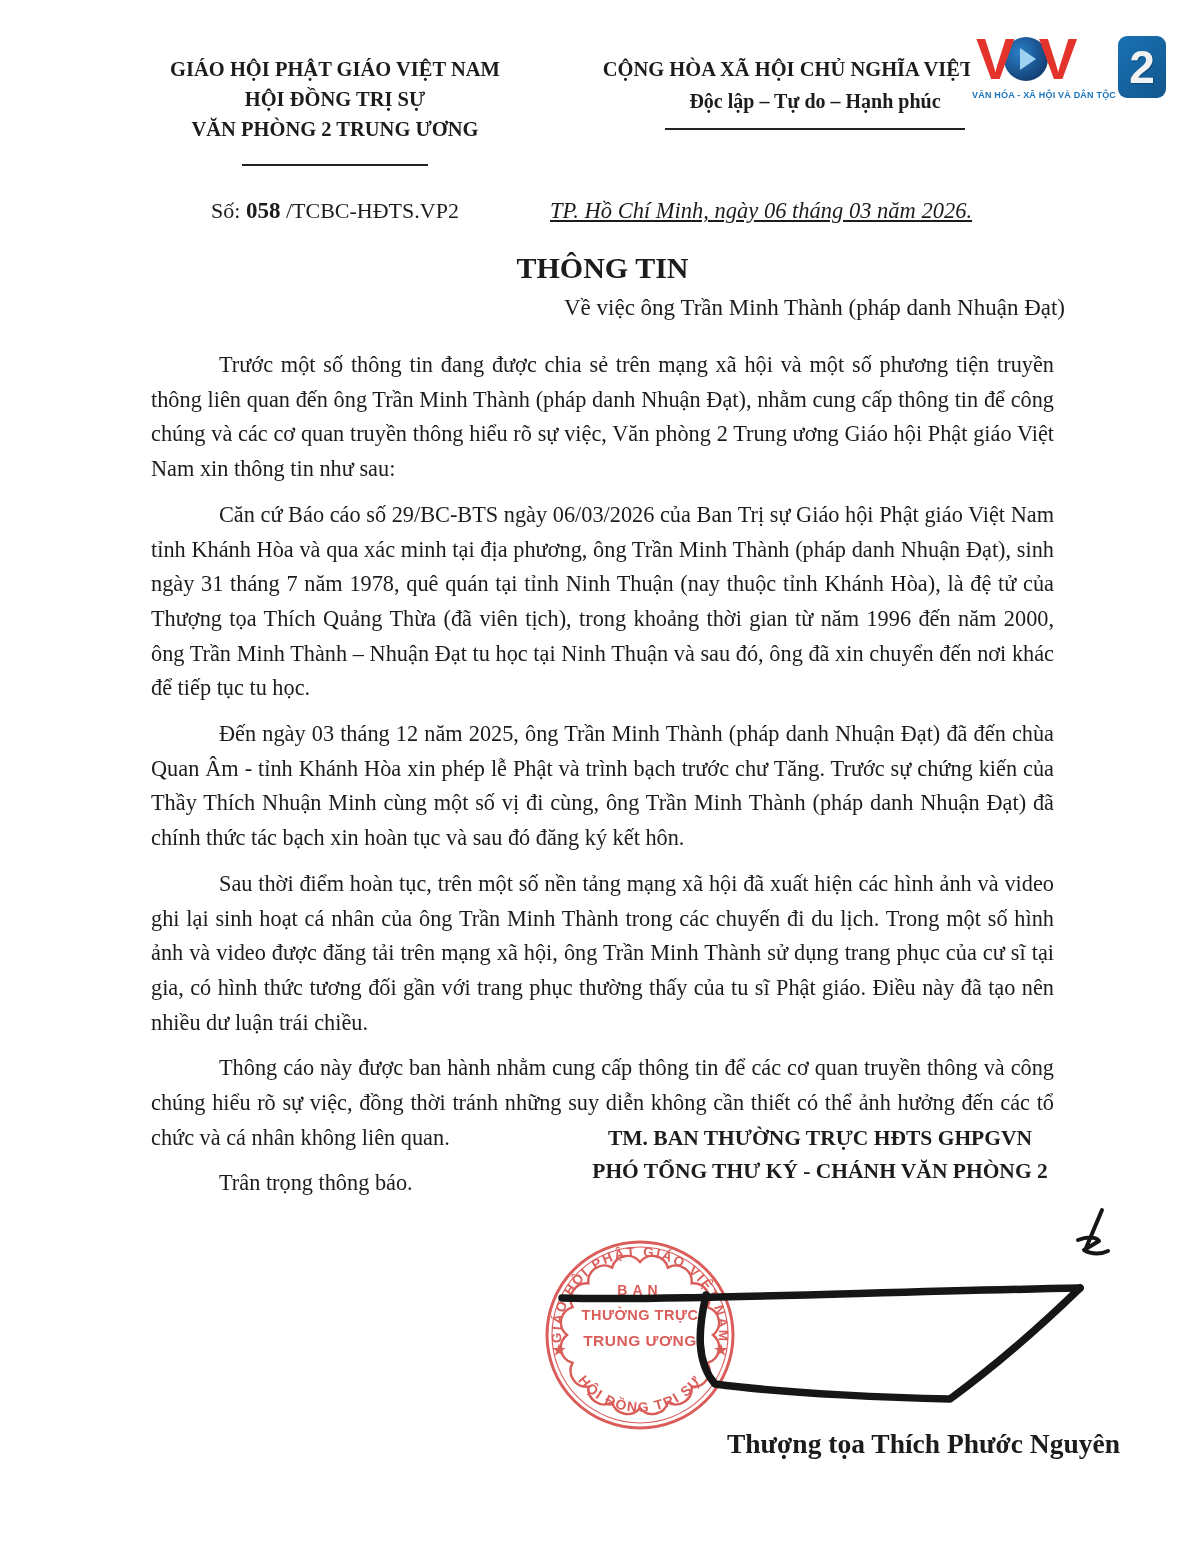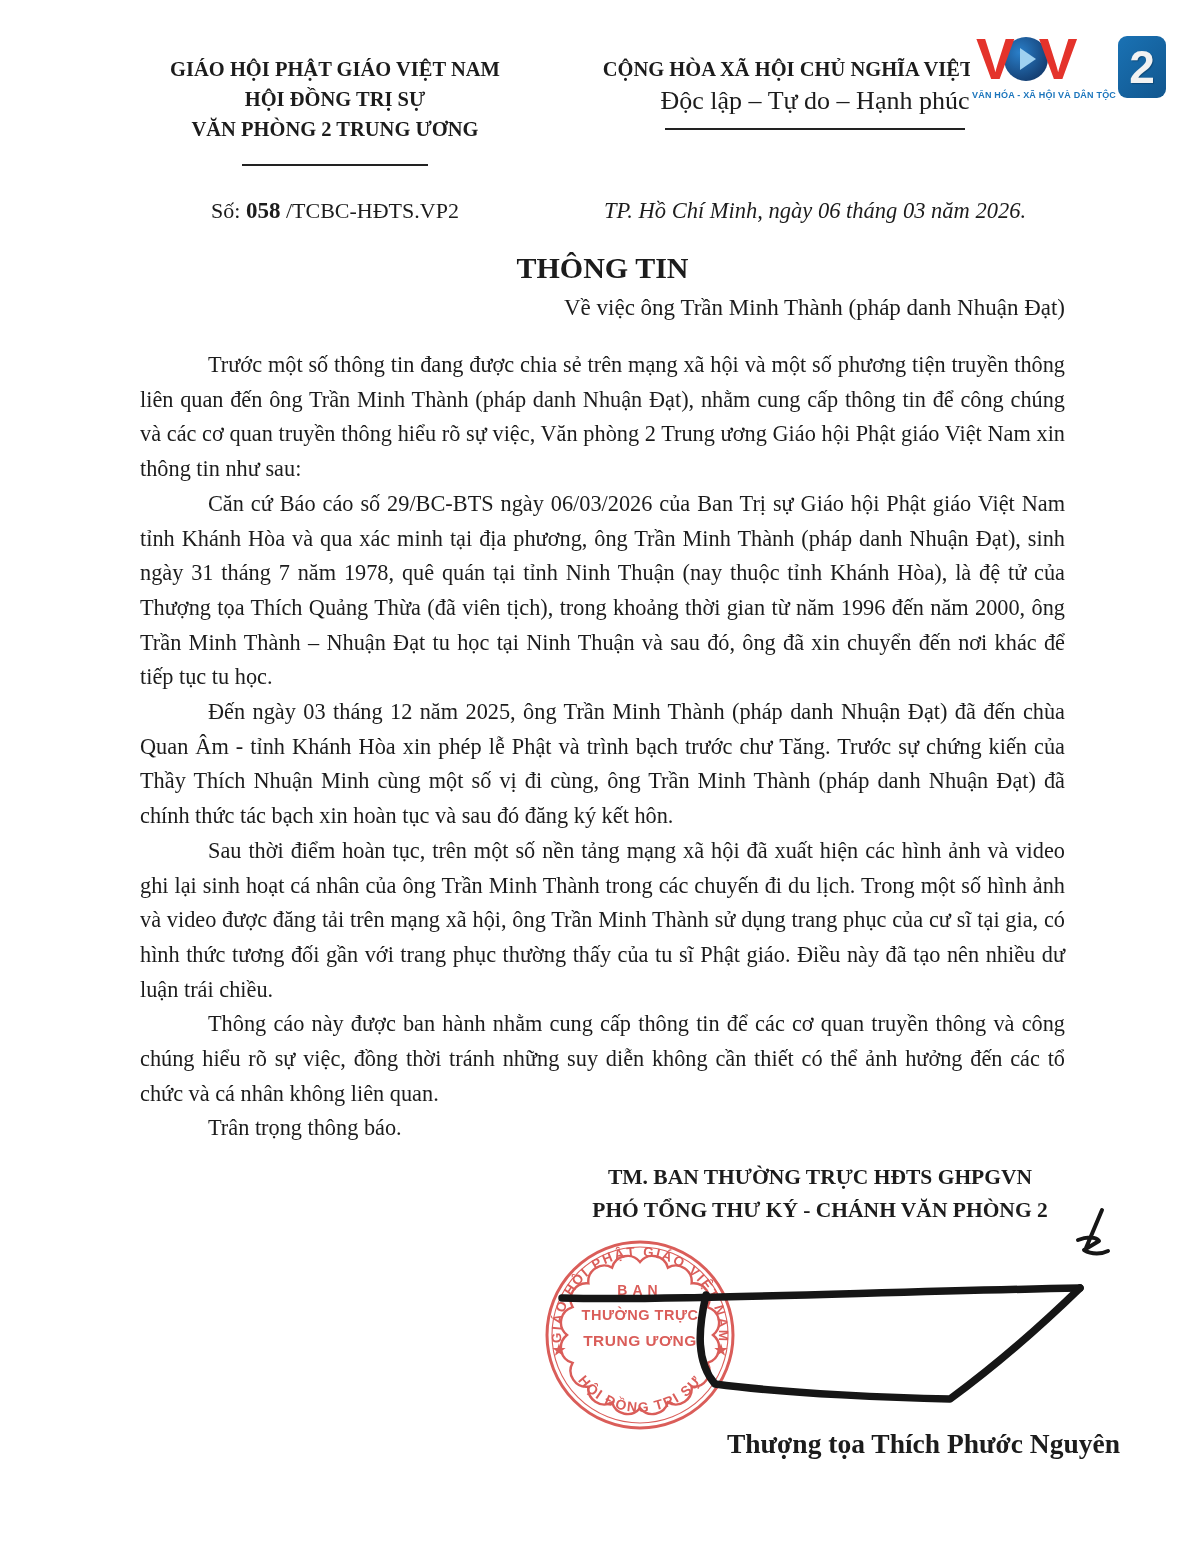--- a/index.html
+++ b/index.html
@@ -12,27 +12,27 @@
     overflow:hidden;
   }
   .abs { position:absolute; }
 
   
   .header-left { left:130px; top:54px; width:410px; text-align:center;
     font-weight:bold; font-size:20.5px; line-height:30px; }
   .header-left .rule { display:inline-block; width:186px; border-bottom:2px solid #222; height:2px; margin-top:2px; }
   .header-right { left:550px; top:54px; width:530px; text-align:center; }
   .header-right .l1 { font-weight:bold; font-size:20.5px; line-height:30px; }
-  .header-right .l2 { font-weight:normal; font-size:26px; line-height:30px; margin-top:2px; }
+  .header-right .l2 { font-weight:bold; font-size:20px; line-height:30px; margin-top:2px; }
   .header-right .rule { display:inline-block; width:300px; border-bottom:2px solid #222; height:2px; margin-top:1px; }
 
   .doc-number { left:130px; top:198px; width:410px; text-align:center; font-size:22px; }
   .doc-number b { font-size:23px; }
-  .place-date { left:550px; top:198px; width:530px; text-align:center;
-    font-style:italic; font-size:22.5px; }
+  .place-date { left:550px; top:198px; width:530px; text-align:left;
+    font-style:italic; font-size:22.5px;text-decoration:underline; }
 
   
   .logo { left:970px; top:28px; width:148px; height:80px; background:#ffffff; z-index:5; }
   .vov-row { position:absolute; left:6px; top:2px; height:58px; white-space:nowrap;
     display:flex; align-items:center; }
   .vov-v { font-family:"Liberation Sans", sans-serif; font-weight:900; font-size:58px;
     line-height:58px; color:#e4332b; letter-spacing:-2px; z-index:2; }
   .vov-circle { width:44px; height:44px; border-radius:50%;
     background:radial-gradient(circle at 35% 35%, #2a7fc9 0%, #143f73 75%);
     margin:0 -9px; z-index:1; position:relative; }
@@ -45,26 +45,26 @@
     background:linear-gradient(135deg,#1a72b4 0%,#11568e 100%); border-radius:9px;
     display:flex; align-items:center; justify-content:center;
     font-family:"Liberation Sans", sans-serif; font-weight:bold; font-size:46px;
     color:#f2f2f2; text-shadow:1px 1px 1px #0d4a7a; }
 
   
   .content { left:140px; top:250px; width:925px; }
   .doc-title { text-align:center; font-weight:bold; font-size:30px; line-height:36px; margin-bottom:7px; }
   .doc-subtitle { text-align:right; font-size:23px; line-height:29px; margin-bottom:26px; }
   .content p { font-size:22.3px; line-height:34.7px; text-align:justify;
-    text-indent:68px; margin:0; }
+    text-indent:68px; margin:11px; }
   .closing { text-indent:68px; font-size:22.3px; line-height:34.7px; margin:0; }
 
   
   .sig-block { left:520px; top:1122px; width:600px; text-align:center;
-    font-weight:bold; font-size:21.5px; line-height:33px; z-index:3;margin-top:39px; }
+    font-weight:bold; font-size:21.5px; line-height:33px; z-index:3; }
   .signer-name { left:520px; top:1428px; width:600px; text-align:right;
     font-weight:bold; font-size:27.5px; z-index:4; }
 
   .stamp-svg { left:540px; top:1235px; z-index:1; }
   .stamp-svg text { font-family:"Liberation Sans", sans-serif; font-weight:bold; fill:#d54743; }
   .sign-svg { left:540px; top:1180px; z-index:4; pointer-events:none; }
 </style>
 </head>
 <body>
 

